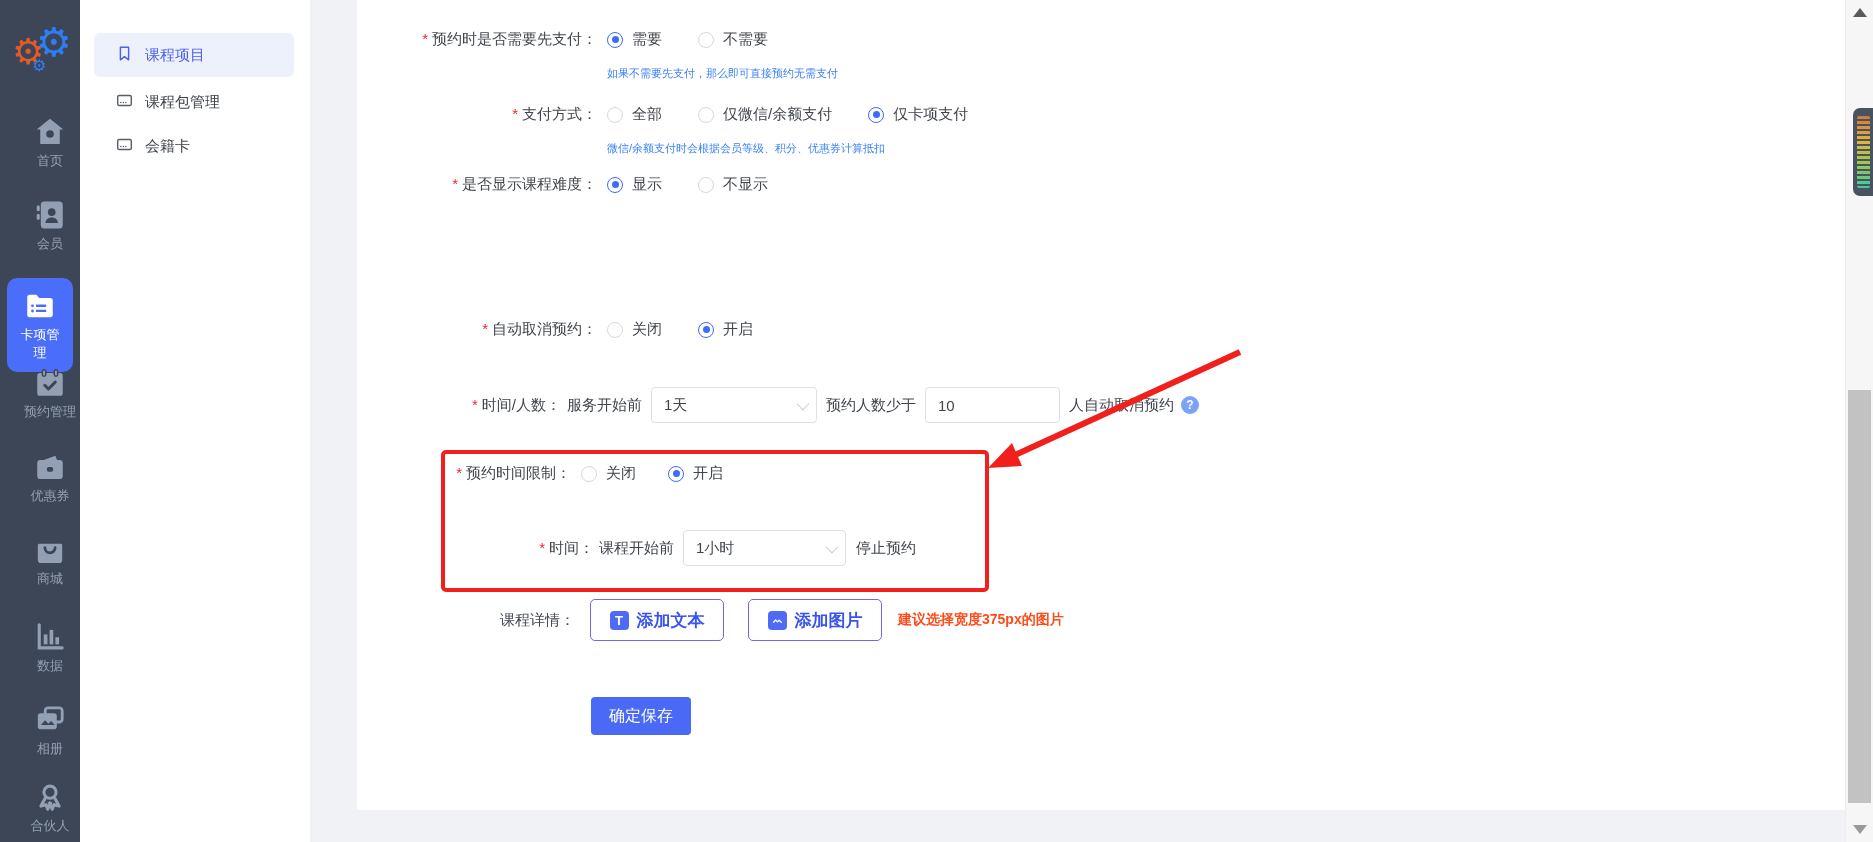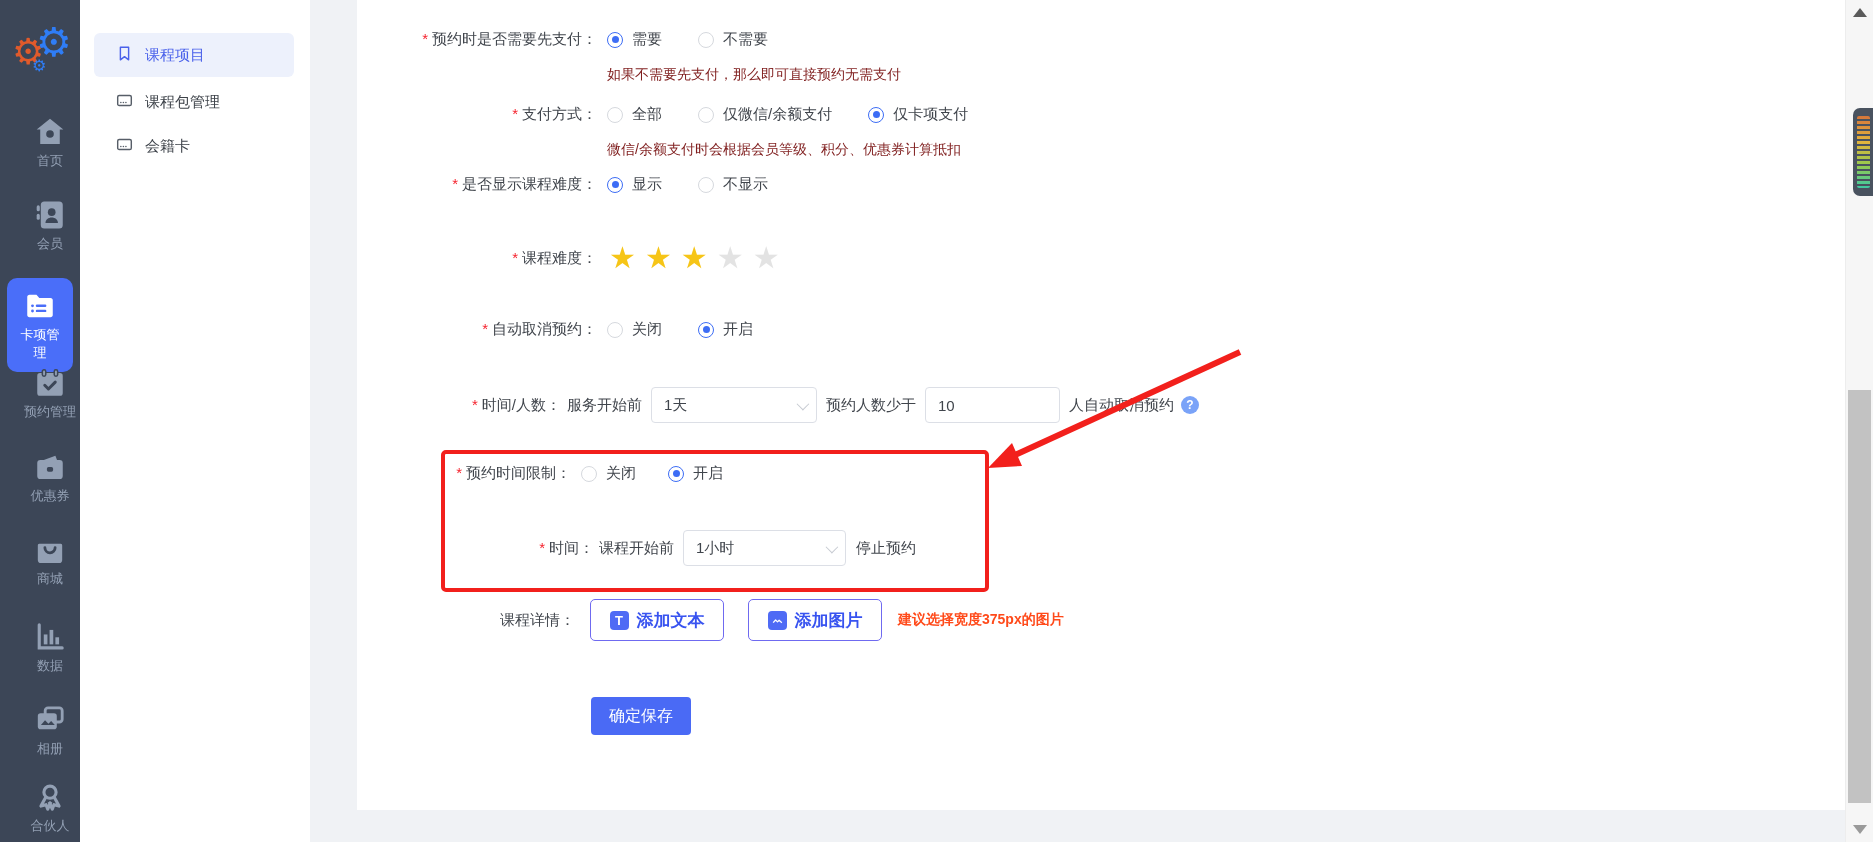--- a/index.html
+++ b/index.html
@@ -23,21 +23,21 @@
   .submenu { position:absolute; left:80px; top:0; width:230px; height:842px; background:#ffffff; z-index:4;padding-left:9px; }
   .mitem { position:absolute; left:14px; right:16px; height:44px; display:flex; align-items:center; gap:11px;
            padding-left:21px; font-size:15px; color:#3d4249; border-radius:6px; cursor:pointer; }
   .mitem.active { background:#edf1fc; color:#4a61ea; }
 
   
   .card { position:absolute; left:336px; top:0; width:1509px; height:810px; background:#ffffff; z-index:2;margin-left:21px; }
   .frow { position:absolute; left:0; right:20px; display:flex; align-items:center; font-size:15px; }
   .lbl { flex:none; text-align:right; color:#40454c; white-space:nowrap; }
   .req { color:#f5222d; margin-right:4px; }
-  .help { color:#7f1d1d; font-size:14px; }
+  .help { color:#3b82f6; font-size:11px; }
   .opts { display:flex; align-items:center; gap:36px; margin-left:10px; }
   .opt { display:flex; align-items:center; gap:9px; cursor:pointer; }
   .radio { width:16px; height:16px; border-radius:50%; border:1px solid #d6d9de; background:#fff; position:relative; flex:none; }
   .radio.on { border-color:#3d6df5; }
   .radio.on::after { content:""; position:absolute; left:3.5px; top:3.5px; width:7px; height:7px; border-radius:50%; background:#3d6df5; }
   .star { font-size:30px; letter-spacing:9px; line-height:1; }
   .star.on { color:#f6c517; } .star.off { color:#e3e3e3; }
   .selectbox { height:36px; border:1px solid #dcdfe6; border-radius:4px; background:#fff; display:flex;
                align-items:center; justify-content:space-between; padding:0 10px 0 12px; color:#40454c; cursor:pointer;gap:33px; }
   .chev { width:9px; height:9px; border-right:1.6px solid #c6cad1; border-bottom:1.6px solid #c6cad1;
@@ -267,26 +267,20 @@
           <span class="radio on"></span>
           <span>显示</span>
         </span>
       <span class="opt">
           <span class="radio"></span>
           <span>不显示</span>
         </span>
     </div>
   </div>
 
-  <div class="frow" style="top:243px">
-    <div class="lbl" style="width:240px"><span class="req">*</span><span>课程难度：</span></div>
-    <div style="margin-left:12px">
-      <span class="star on">★</span><span class="star on">★</span><span class="star on">★</span><span class="star off">★</span><span class="star off">★</span>
-    </div>
-  </div>
 
   <div class="frow" style="top:320px">
     <div class="lbl" style="width:240px"><span class="req">*</span><span>自动取消预约：</span></div>
     <div class="opts">
       <span class="opt">
           <span class="radio"></span>
           <span>关闭</span>
         </span>
       <span class="opt">
           <span class="radio on"></span>

